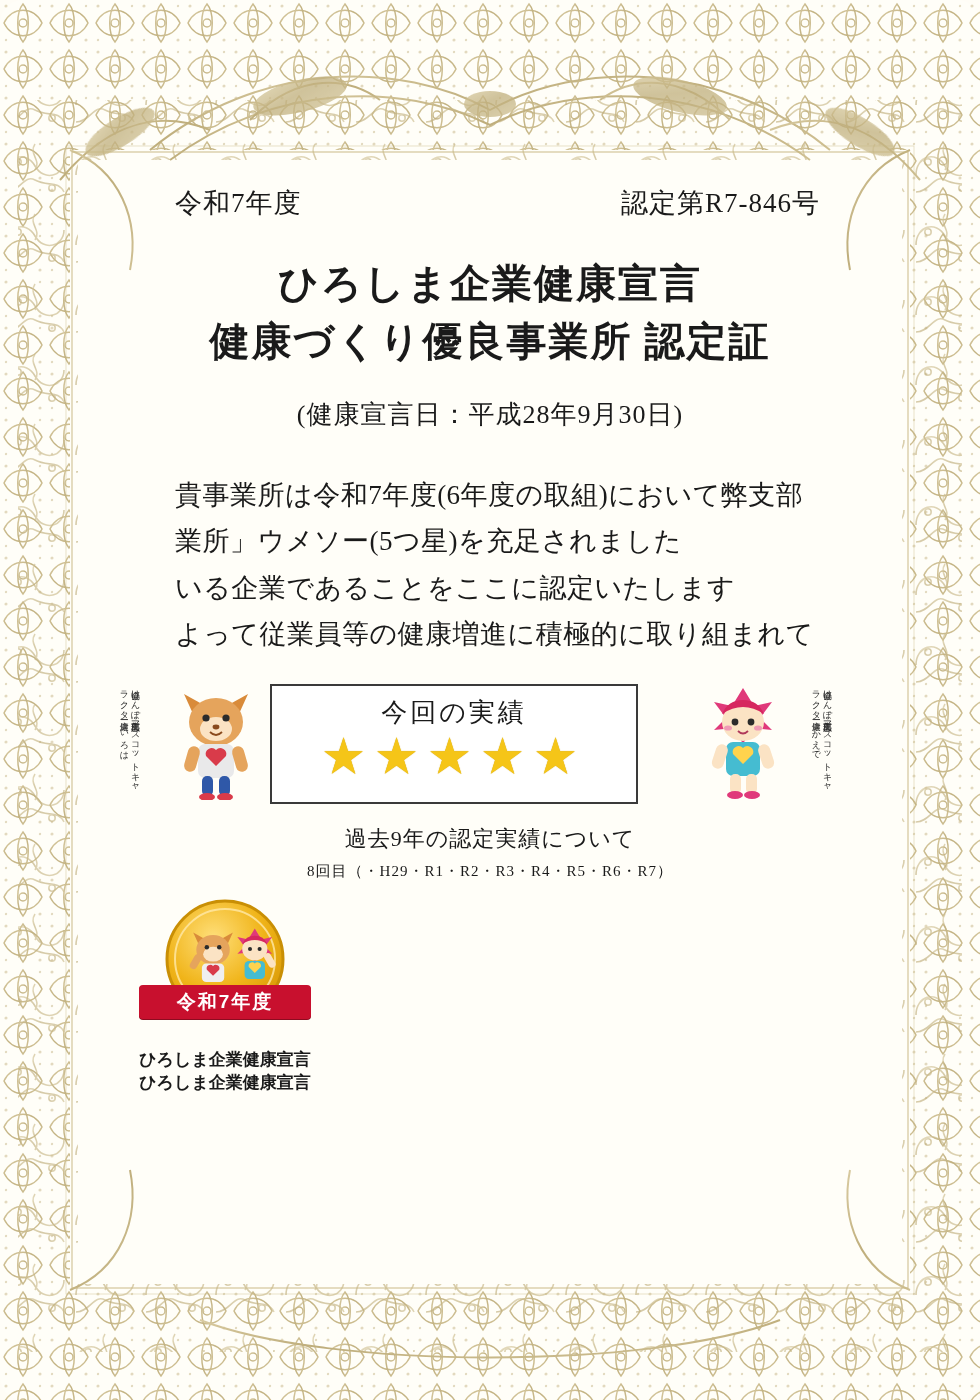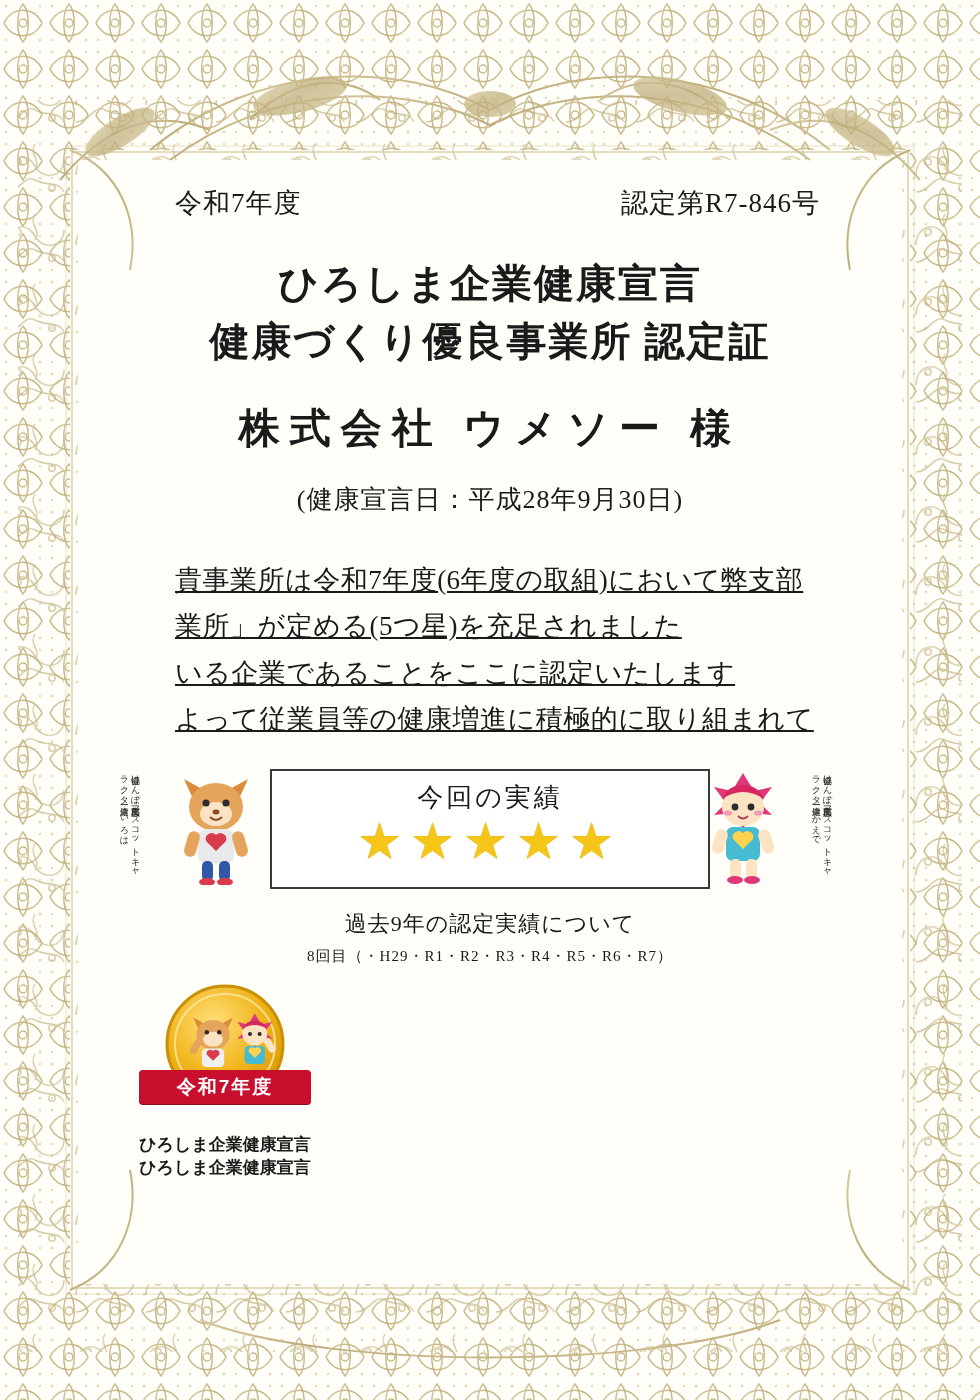--- a/index.html
+++ b/index.html
@@ -73,35 +73,34 @@
     letter-spacing: 1px;
   }
 
   .body-text {
     margin-top: 40px;
     font-size: 27px;
     line-height: 1.72;
     letter-spacing: 0.5px;
     padding-left: 55px;
     padding-right: 20px;
-    text-decoration: underline;
   }
   .body-text p { margin: 0; }
 
   
   .results-area {
     position: relative;
     margin-top: 26px;
     height: 128px;
   }
   .results-box {
     position: absolute;
     left: 150px;
     top: 0;
-    width: 440px;
+    width: 368px;
     height: 120px;
     border: 2px solid #3a3a3a;
     background: #ffffff;
     text-align: center;
     box-sizing: border-box;
   }
   .results-title {
     font-size: 26px;
     margin-top: 9px;
     letter-spacing: 3px;
@@ -290,26 +289,25 @@
     <div class="row-top">
       <div>令和7年度</div>
       <div>認定第R7-846号</div>
     </div>
 
     <div class="title-block">
       <div class="title-line">ひろしま企業健康宣言</div>
       <div class="title-line">健康づくり優良事業所 認定証</div>
     </div>
 
-    <div class="recipient">株式会社 ウメソー 様</div>
     <div class="declaration-date">(健康宣言日：平成28年9月30日)</div>
 
     <div class="body-text">
       <p>貴事業所は令和7年度(6年度の取組)において弊支部</p>
-      <p>業所」が定める(5つ星)を充足されました</p>
+      <p>業所」ウメソー(5つ星)を充足されました</p>
       <p>いる企業であることをここに認定いたします</p>
       <p>よって従業員等の健康増進に積極的に取り組まれて</p>
     </div>
 
     <div class="results-area">
 
       <div class="mascot left">
         <div class="mascot-caption"><span>協会けんぽ広島支部マスコットキャラクター健康　いろは</span></div>
         <svg width="86" height="118" viewBox="0 0 86 118" xmlns="http://www.w3.org/2000/svg" aria-hidden="true">
 

